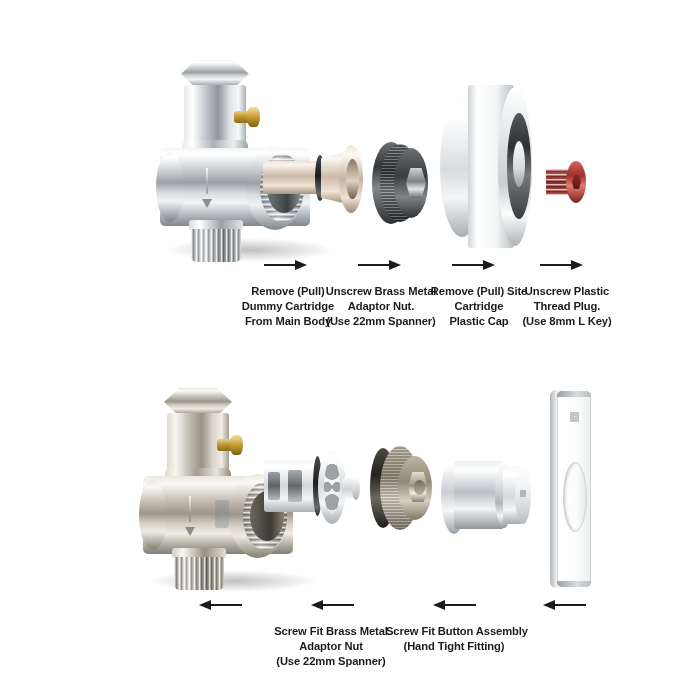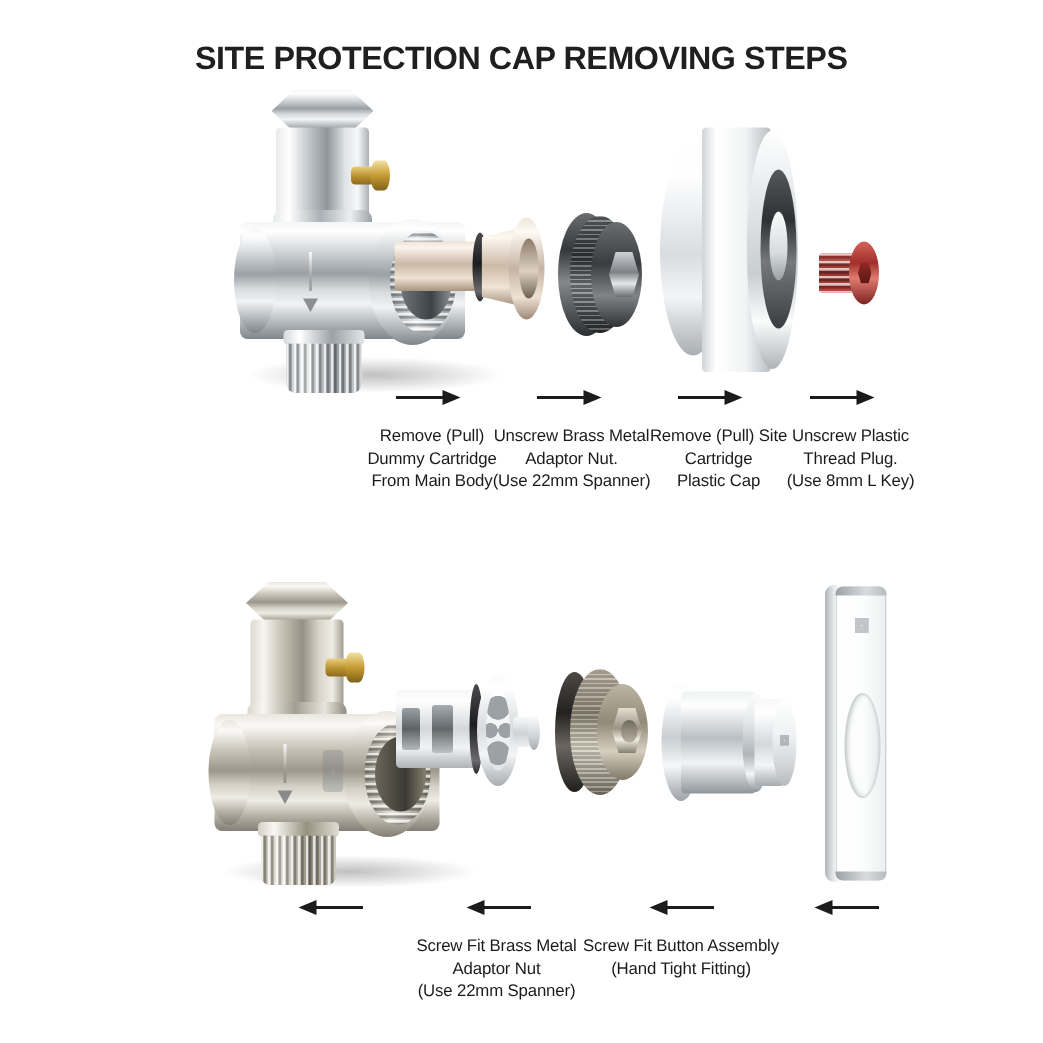--- a/index.html
+++ b/index.html
@@ -15,21 +15,21 @@
     position:absolute;width:695px;text-align:center;
     font-weight:bold;font-size:21.5px;letter-spacing:-0.3px;
     color:#201f1f;
   }
   #title-1{top:27px;}
   #title-2{top:352px;}
 
   
   .caption{
     position:absolute;text-align:center;
-    font-size:11.2px;line-height:15px;font-weight:normal;
+    font-size:11.2px;line-height:15px;font-weight:bold;
     color:#1b1b1b;letter-spacing:-0.1px;
   }
   .caption div{white-space:nowrap;}
 
   
   .arrow{position:absolute;height:10px;}
   .arrow .shaft{position:absolute;top:4px;height:2px;background:#1b1b1b;}
   .arrow .head{position:absolute;top:0px;width:0;height:0;
     border-top:5px solid transparent;border-bottom:5px solid transparent;}
   .arrow.right .shaft{left:0;width:34px;}
@@ -100,21 +100,20 @@
     margin-left:-1px;background:linear-gradient(to bottom,rgba(255,255,255,.85),rgba(0,0,0,.25));}
   .emboss-arrow .tip{position:absolute;left:50%;bottom:0;margin-left:-5px;
     width:0;height:0;border-left:5px solid transparent;border-right:5px solid transparent;
     border-top:9px solid rgba(110,110,112,.75);}
 </style>
 </head>
 <body>
 
 <div class="stage">
 
-  <div class="section-title" id="title-1">SITE PROTECTION CAP REMOVING STEPS</div>
 
 
   <div class="abs" style="left:0;top:60px;width:695px;height:200px;">
 
     <div class="shadow-el" style="left:165px;top:178px;width:170px;height:24px;"></div>
 
     <div class="part" style="left:160px;top:0px;width:185px;height:200px;">
 
       <div class="hexnut" style="left:21px;top:0px;width:68px;height:28px;">
         <i class="chrome-v"></i>

